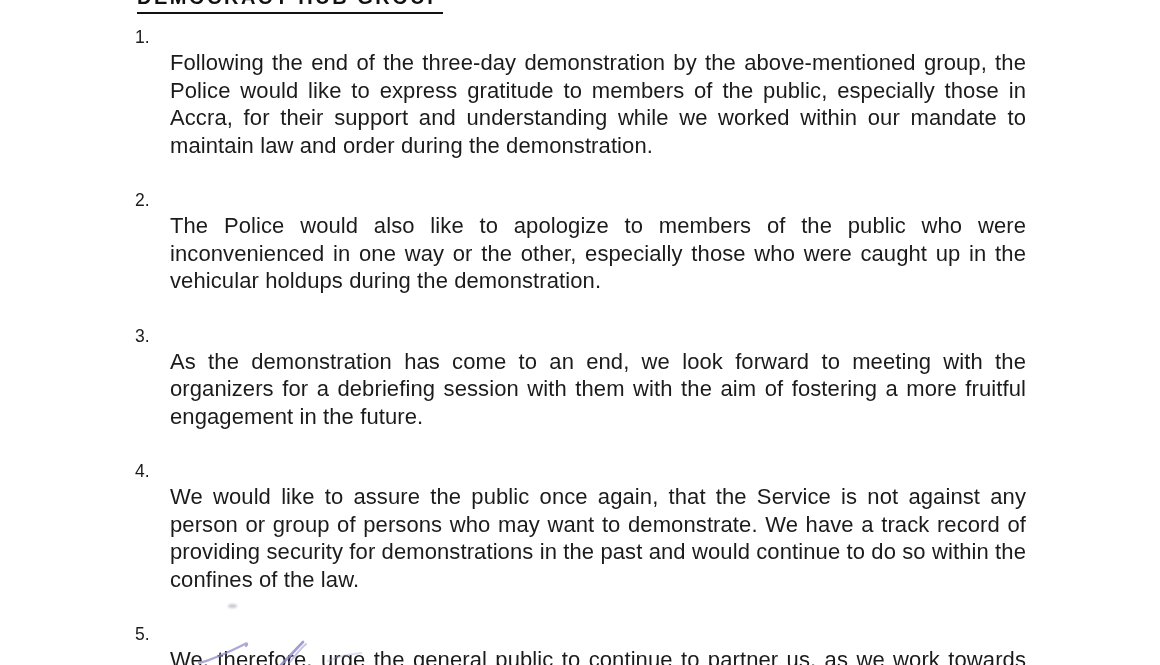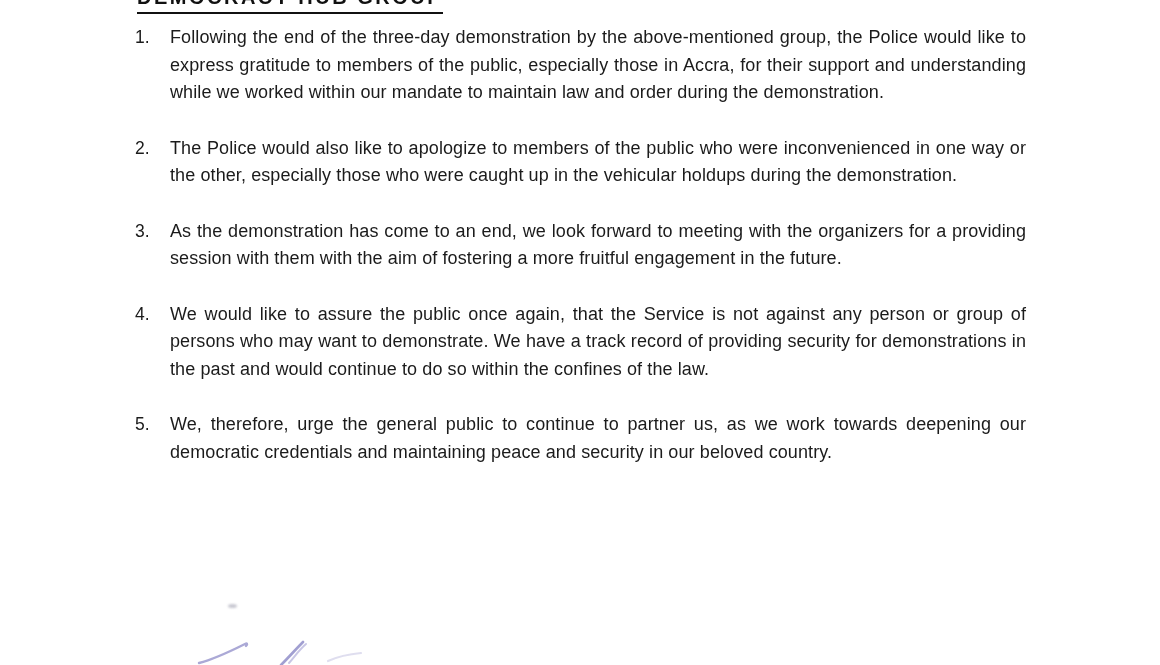--- a/index.html
+++ b/index.html
@@ -42,24 +42,25 @@
     align-items: flex-start;
     margin-bottom: 28px;
   }
   .doc-item-number {
     flex: 0 0 35px;
     font-size: 17.5px;
     line-height: 27.5px;
   }
   .doc-item-text {
     flex: 1 1 auto;
-    font-size: 18px;
+    font-size: 22px;
     line-height: 27.5px;
     text-align: justify;
     letter-spacing: 0.1px;
+    margin-top: 25px;
   }
   .signature-wrap {
     position: absolute;
     left: 193px;
     top: 640px;
     width: 180px;
     height: 25px;
   }
   .signature-smudge {
     position: absolute;
@@ -87,21 +88,21 @@
       <div class="doc-item-text">Following the end of the three-day demonstration by the above-mentioned group, the Police would like to express gratitude to members of the public, especially those in Accra, for their support and understanding while we worked within our mandate to maintain law and order during the demonstration.</div>
     </div>
 
     <div class="doc-item">
       <div class="doc-item-number">2.</div>
       <div class="doc-item-text">The Police would also like to apologize to members of the public who were inconvenienced in one way or the other, especially those who were caught up in the vehicular holdups during the demonstration.</div>
     </div>
 
     <div class="doc-item">
       <div class="doc-item-number">3.</div>
-      <div class="doc-item-text">As the demonstration has come to an end, we look forward to meeting with the organizers for a providing session with them with the aim of fostering a more fruitful engagement in the future.</div>
+      <div class="doc-item-text">As the demonstration has come to an end, we look forward to meeting with the organizers for a debriefing session with them with the aim of fostering a more fruitful engagement in the future.</div>
     </div>
 
     <div class="doc-item">
       <div class="doc-item-number">4.</div>
       <div class="doc-item-text">We would like to assure the public once again, that the Service is not against any person or group of persons who may want to demonstrate. We have a track record of providing security for demonstrations in the past and would continue to do so within the confines of the law.</div>
     </div>
 
     <div class="doc-item">
       <div class="doc-item-number">5.</div>
       <div class="doc-item-text">We, therefore, urge the general public to continue to partner us, as we work towards deepening our democratic credentials and maintaining peace and security in our beloved country.</div>

